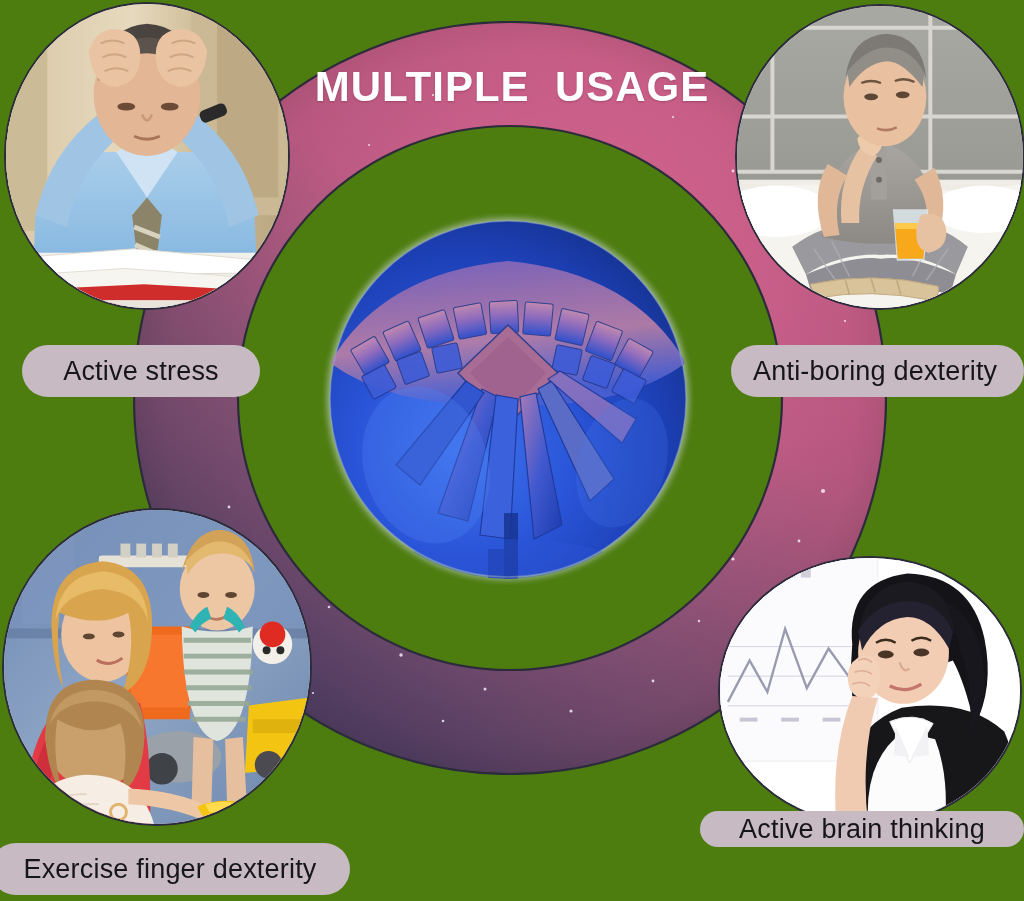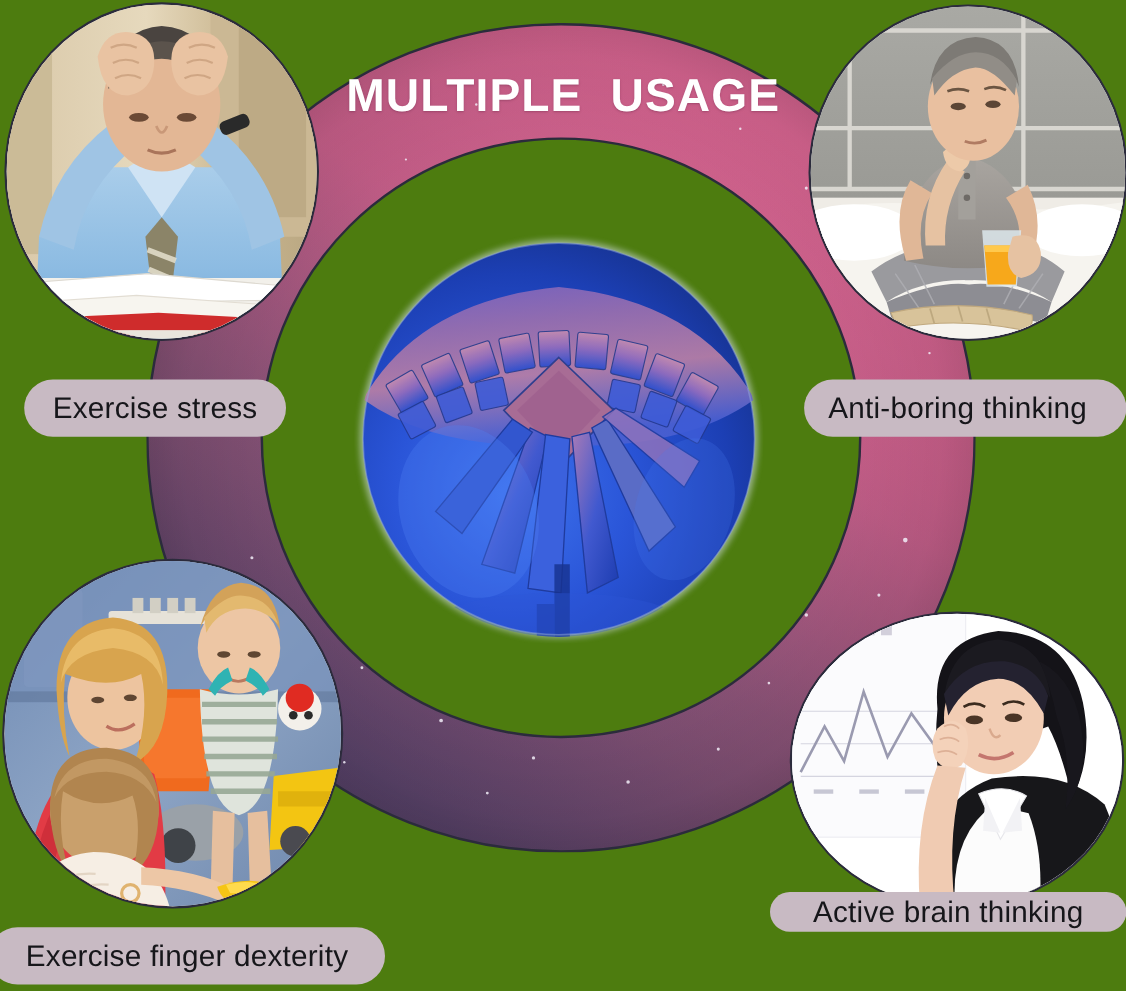--- a/index.html
+++ b/index.html
@@ -548,21 +548,21 @@
       <g stroke="#ddb096" stroke-width="1.6" fill="none">
         <path d="M140,104 Q148,100 154,106"></path>
         <path d="M136,116 Q146,112 154,118"></path>
         <path d="M134,128 Q144,124 152,130"></path>
       </g>
 
       <path d="M118,270 Q112,196 134,140 L160,142 Q142,198 150,270 Z" fill="#f0cbb2"></path>
     </svg>
   </div>
 
-  <div class="pill" id="pill-tl">Exercise stress</div>
-
-  <div class="pill" id="pill-tr">Anti-boring thinking</div>
+  <div class="pill" id="pill-tl">Active stress</div>
+
+  <div class="pill" id="pill-tr">Anti-boring dexterity</div>
 
   <div class="pill" id="pill-bl">Exercise finger dexterity</div>
 
   <div class="pill" id="pill-br">Active brain thinking</div>
 
 </div>
 
 </body></html>

